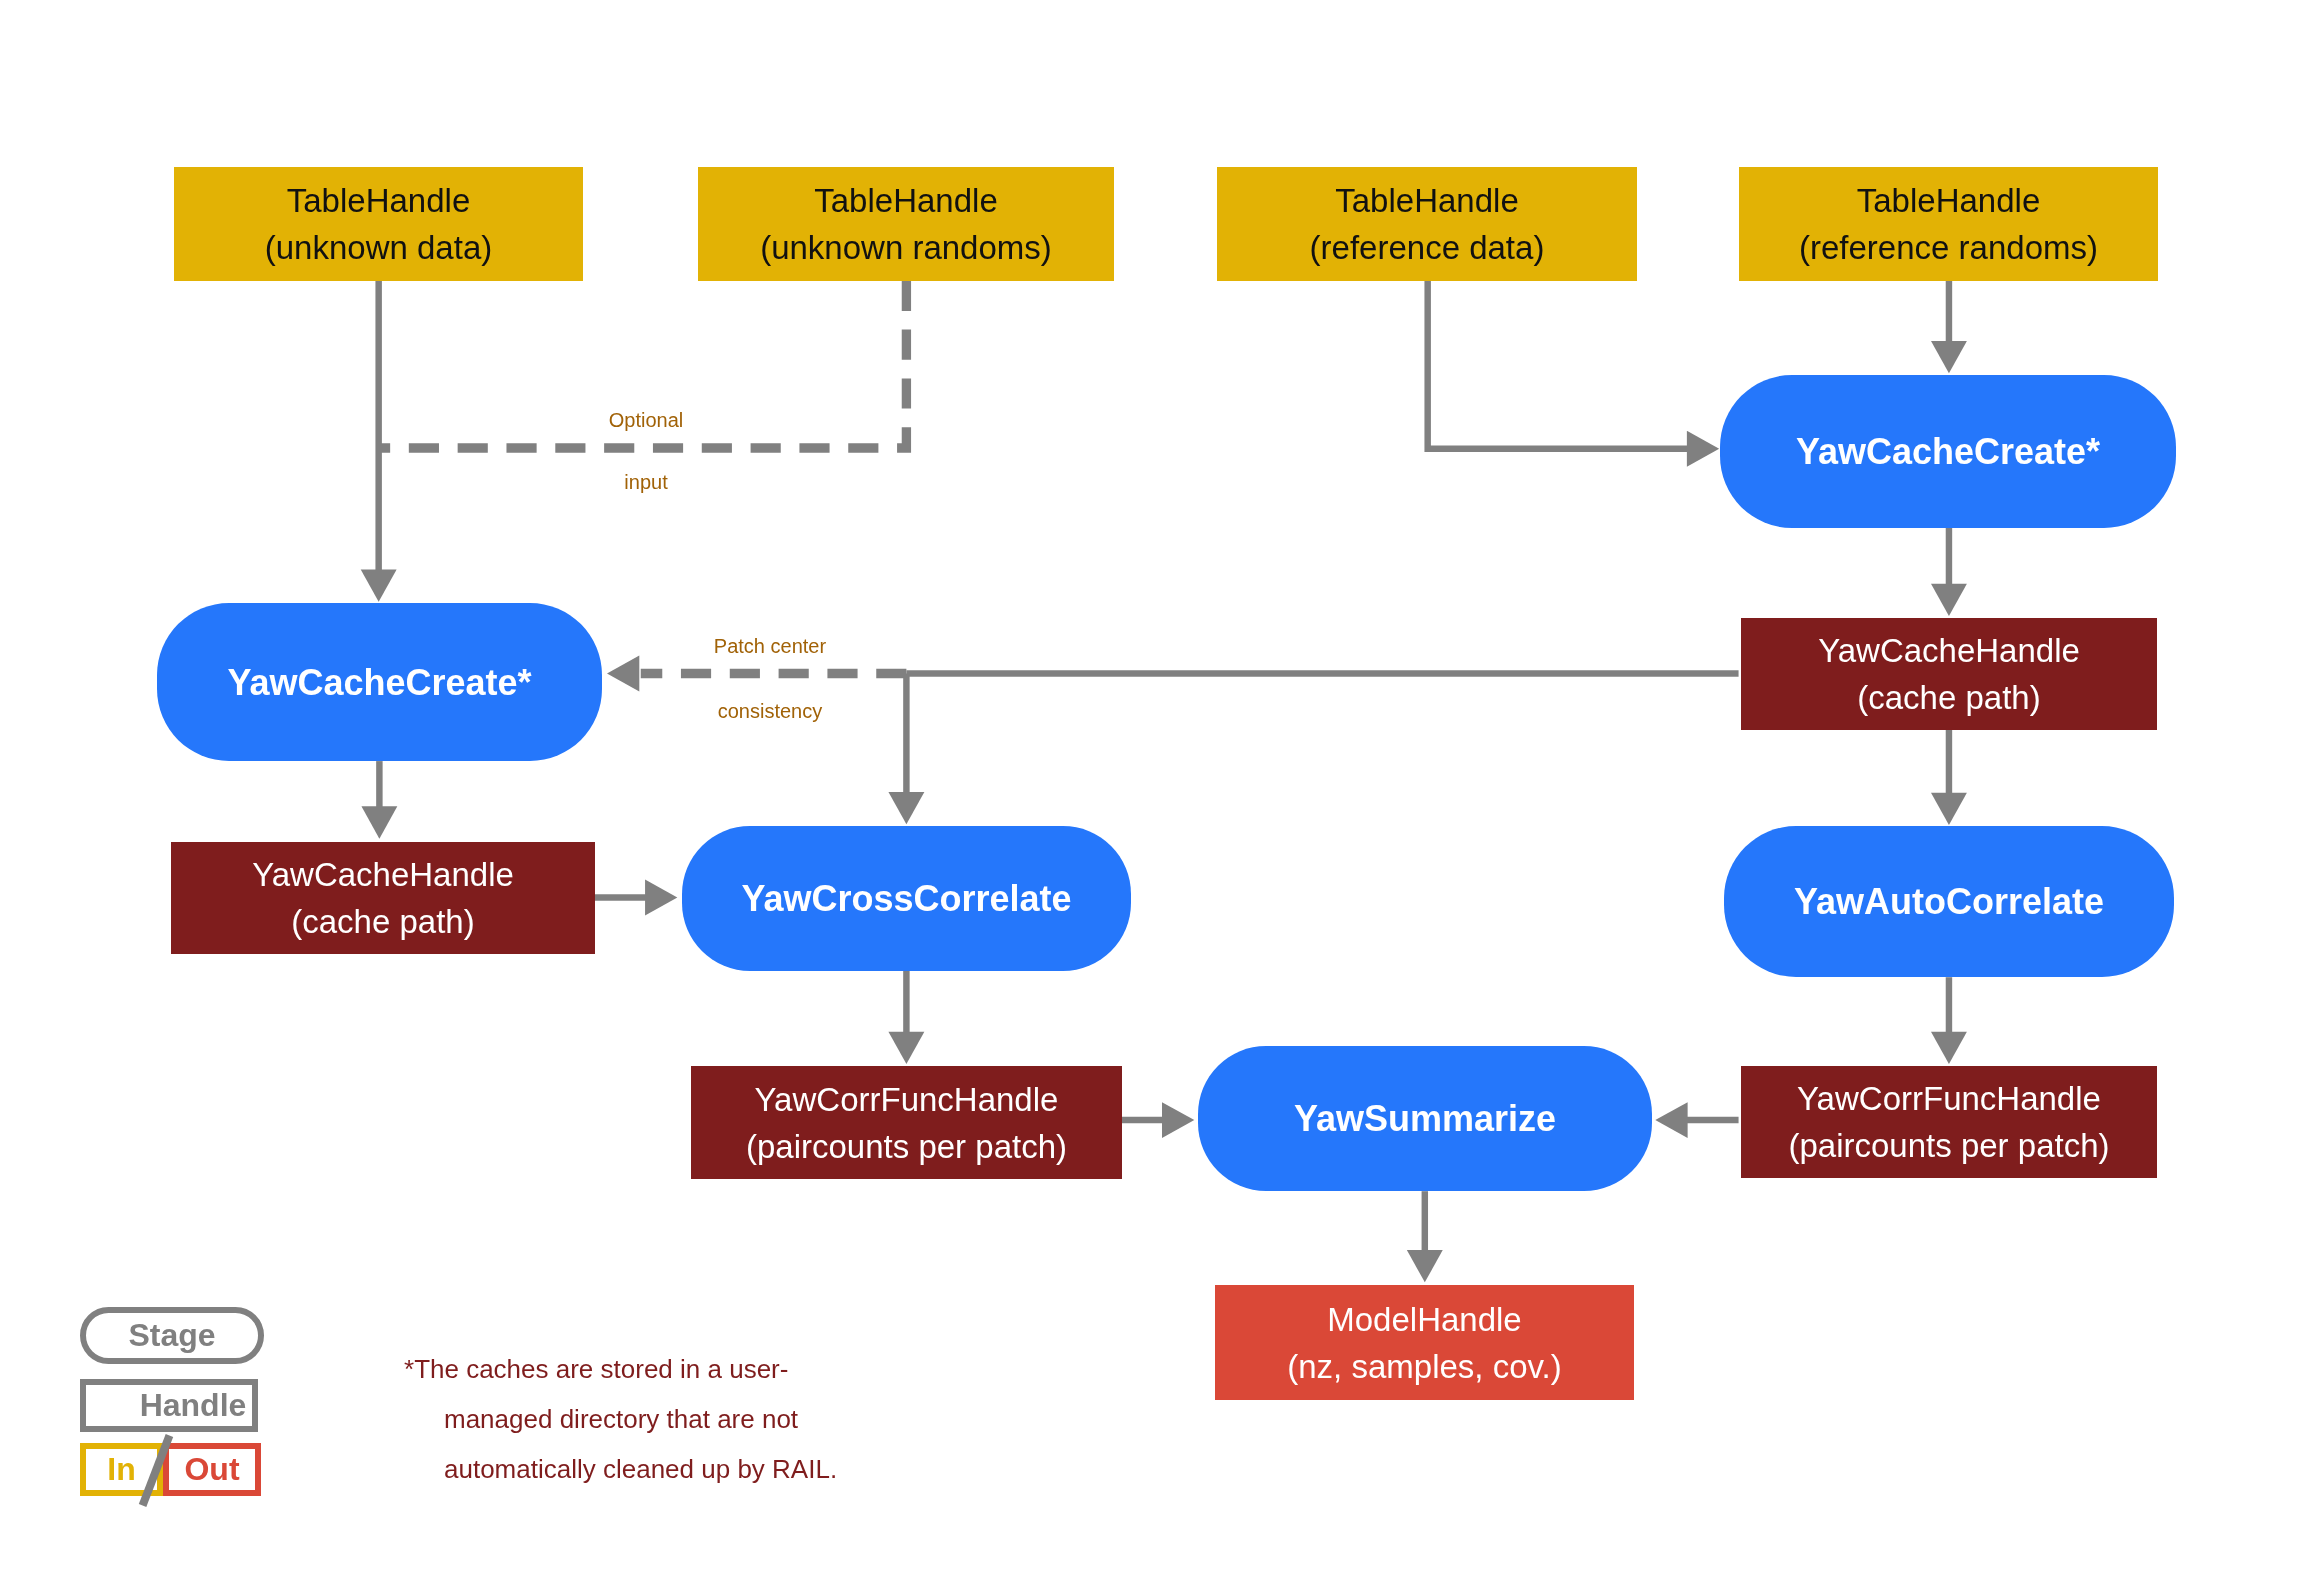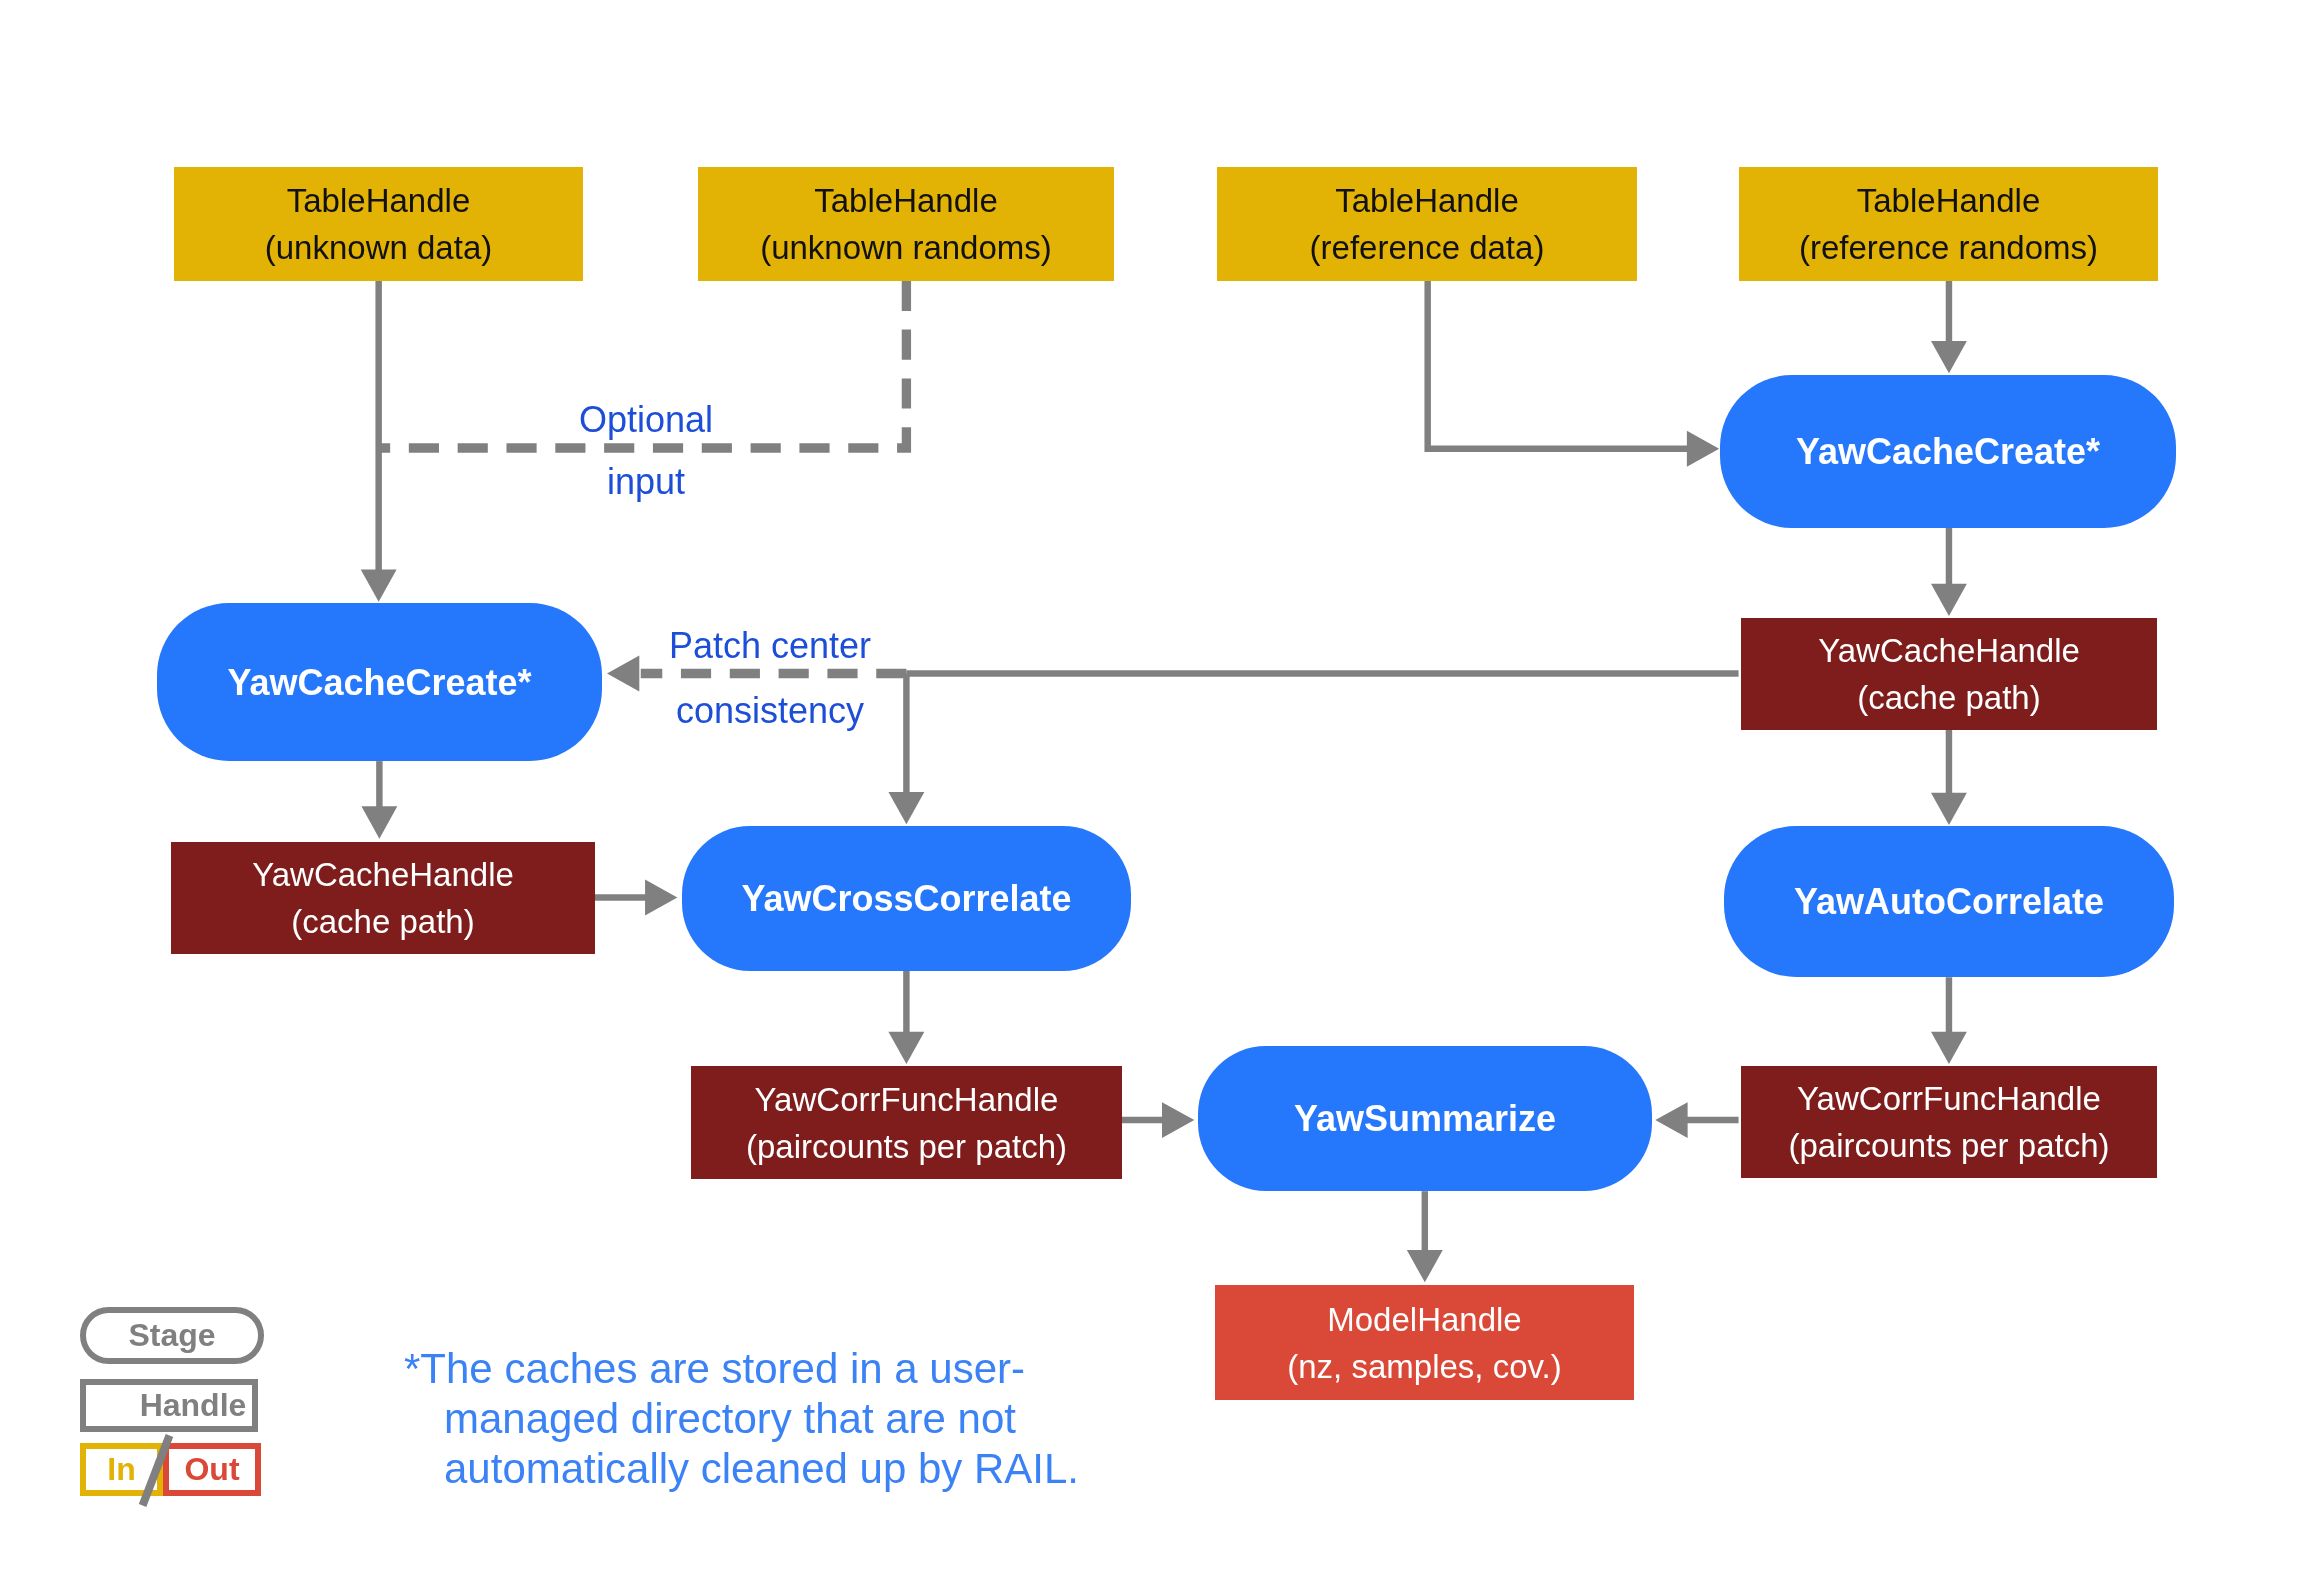--- a/index.html
+++ b/index.html
@@ -34,22 +34,22 @@
     line-height: 47px;
     white-space: nowrap;
   }
   .stage .node-title {
     font-size: 36px;
     font-weight: bold;
   }
   .edge-label {
     position: absolute;
     transform: translate(-50%, -50%);
-    font-size: 36px;
-    color: #1d4ed8;
+    font-size: 20px;
+    color: #a16207;
     white-space: nowrap;
   }
   
   .legend-box {
     position: absolute;
     box-sizing: border-box;
     display: flex;
     align-items: center;
     justify-content: center;
     font-size: 32px;
@@ -64,23 +64,23 @@
   .legend-slash {
     position: absolute;
     width: 8px;
     height: 75px;
     background: #808080;
     transform: rotate(21deg);
   }
   
   .footnote {
     position: absolute;
-    font-size: 42px;
+    font-size: 26px;
     line-height: 50px;
-    color: #3b82f6;
+    color: #7f1d1d;
   }
   .footnote .fn-line2, .footnote .fn-line3 { margin-left: 40px; }
 </style>
 </head>
 <body>
 
 <div id="canvas">
 
   <svg id="edges" viewBox="0 0 3229 2188" xmlns="http://www.w3.org/2000/svg">
     <g stroke="#808080" fill="#808080" stroke-width="9">

